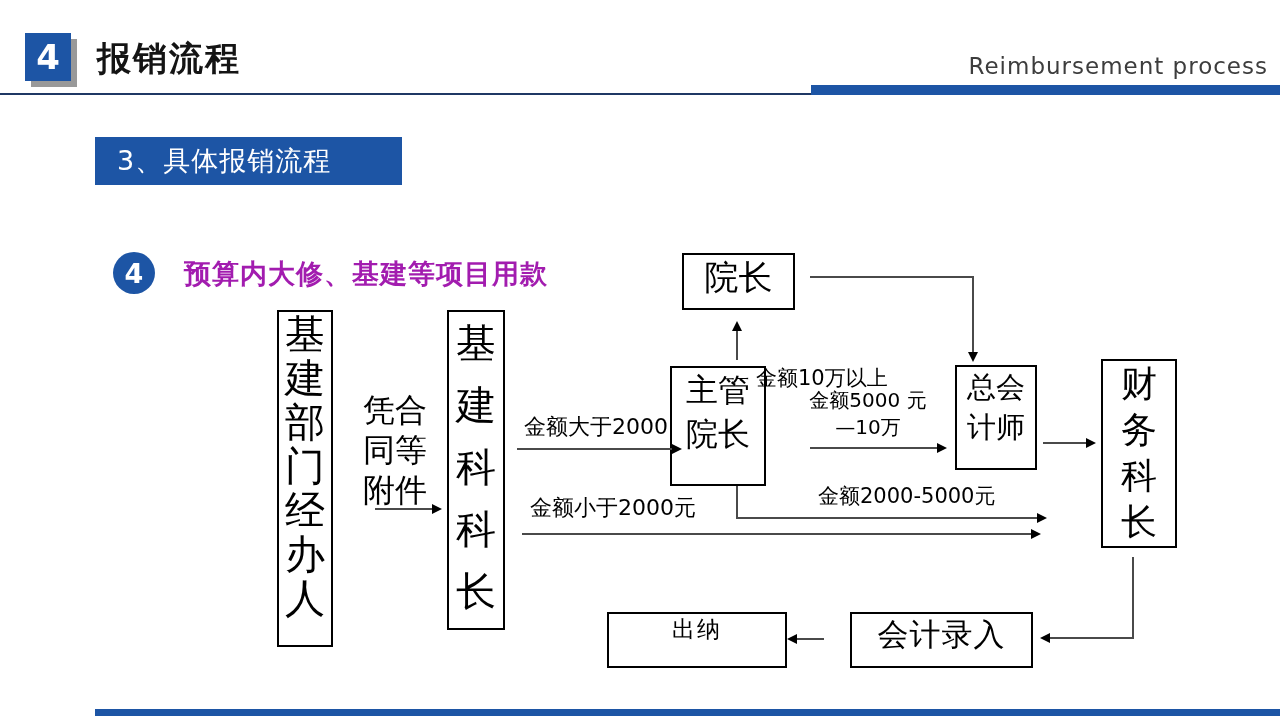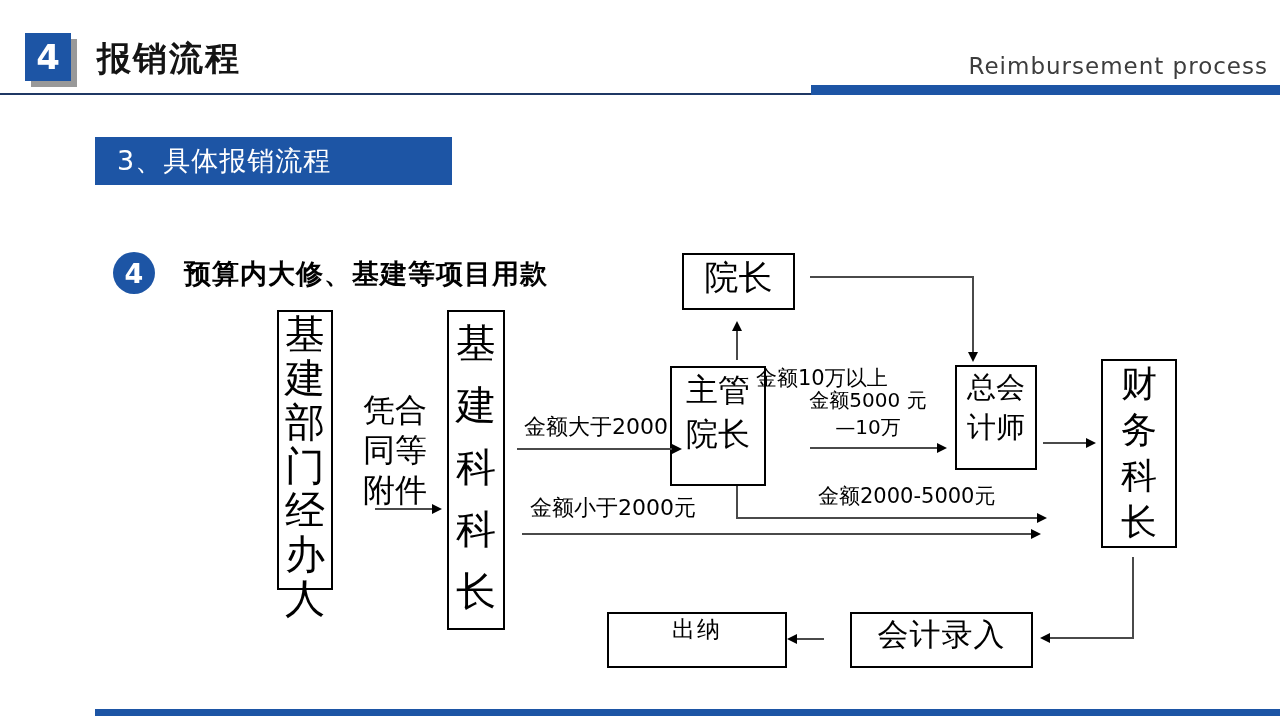--- a/index.html
+++ b/index.html
@@ -16,39 +16,39 @@
     display:flex;align-items:center;justify-content:center;
     color:#fff;font-size:34px;font-weight:bold;
   }
   .hdr-title{left:97px;top:36px;font-size:34px;font-weight:bold;color:#141414;letter-spacing:2px;}
   .hdr-en{right:12px;top:53px;font-size:23px;color:#3d3d3d;letter-spacing:1px;}
   .hdr-line-thin{left:0;top:93px;width:1280px;height:2px;background:#1F3864;}
   .hdr-line-thick{left:811px;top:85px;width:469px;height:10px;background:#1D55A5;}
 
   
   .banner{
-    left:95px;top:137px;width:357px;height:48px;background:#1D55A5;
+    left:95px;top:137px;width:307px;height:48px;background:#1D55A5;
     display:flex;align-items:center;color:#fff;font-size:27px;
     padding-left:22px;box-sizing:border-box;letter-spacing:1px;
   }
 
   
   .step-circle{
     left:113px;top:252px;width:42px;height:42px;border-radius:50%;background:#1D55A5;
     display:flex;align-items:center;justify-content:center;color:#fff;font-size:27px;font-weight:bold;
   }
-  .step-title{left:184px;top:256px;font-size:27px;font-weight:bold;color:#000000;letter-spacing:1px;}
+  .step-title{left:184px;top:256px;font-size:27px;font-weight:bold;color:#a21caf;letter-spacing:1px;}
 
   
   .fbox{
     position:absolute;border:2px solid #000;background:#fff;box-sizing:border-box;
     display:flex;justify-content:center;text-align:center;
   }
   .fbox span{display:block;word-break:break-all;}
-  .b-handler{left:277px;top:310px;width:56px;height:280px;}
+  .b-handler{left:277px;top:310px;width:56px;height:337px;}
   .b-handler span{width:42px;font-size:40px;line-height:44px;}
   .b-kezhang{left:447px;top:310px;width:58px;height:320px;}
   .b-kezhang span{width:42px;font-size:40px;line-height:62px;}
   .b-dean{left:682px;top:253px;width:113px;height:57px;font-size:34px;}
   .b-deputy{left:670px;top:366px;width:96px;height:120px;}
   .b-deputy span{width:68px;font-size:32px;line-height:44px;}
   .b-chiefacct{left:955px;top:365px;width:82px;height:105px;}
   .b-chiefacct span{width:60px;font-size:29px;line-height:40px;}
   .b-finance{left:1101px;top:359px;width:76px;height:189px;}
   .b-finance span{width:38px;font-size:36px;line-height:46px;}

